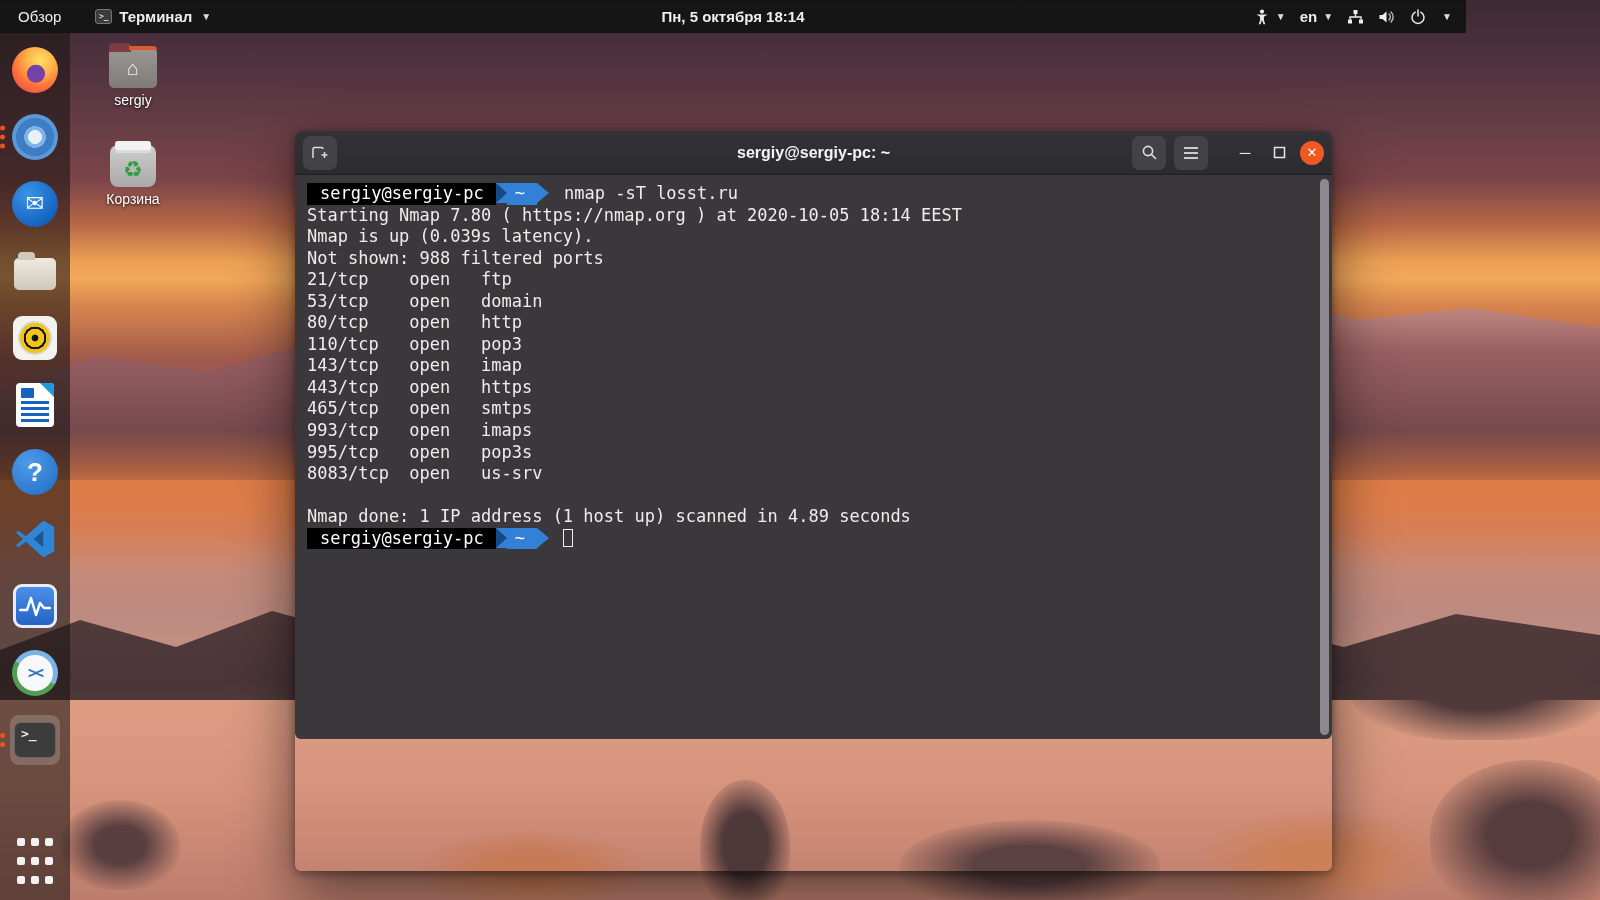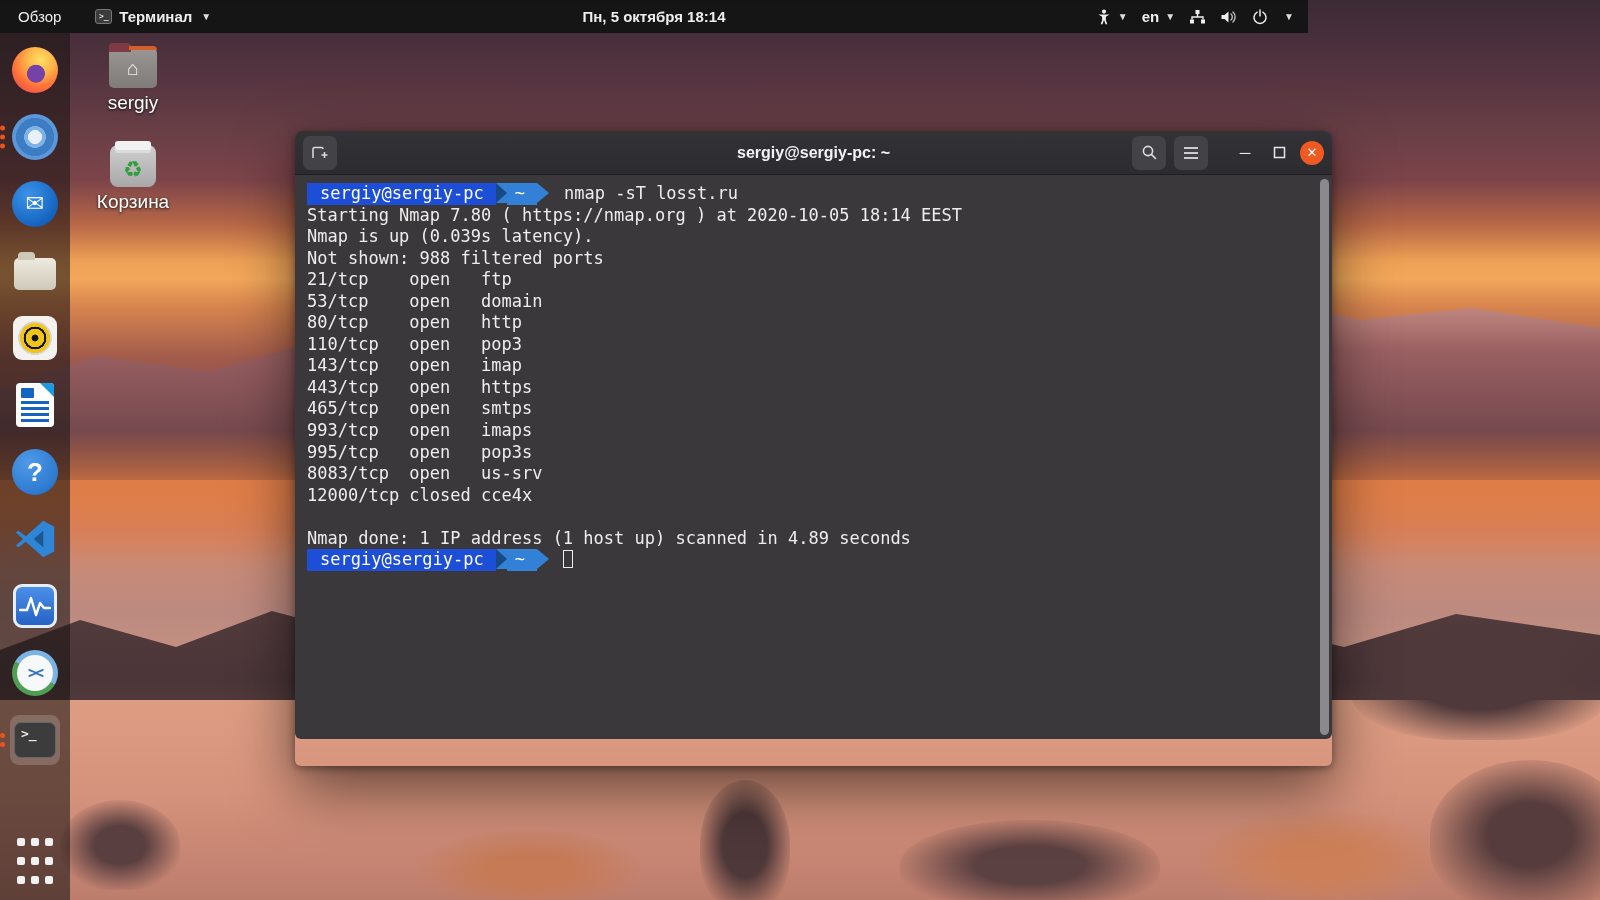--- a/index.html
+++ b/index.html
@@ -27,21 +27,21 @@
   .tree { position:absolute; border-radius:50% 50% 40% 40%; }
   .t1 { left:60px; top:800px; width:120px; height:90px; background:radial-gradient(ellipse,#5a3f40 30%,rgba(90,63,64,0) 75%); }
   .t2 { left:420px; top:830px; width:220px; height:80px; background:radial-gradient(ellipse,#c67a55 25%,rgba(198,122,85,0) 75%); }
   .t3 { left:700px; top:780px; width:90px; height:130px; background:radial-gradient(ellipse,#4e3839 35%,rgba(78,56,57,0) 78%); }
   .t4 { left:900px; top:820px; width:260px; height:90px; background:radial-gradient(ellipse,#5c4142 30%,rgba(92,65,66,0) 75%); }
   .t5 { left:1200px; top:810px; width:240px; height:100px; background:radial-gradient(ellipse,#cd8058 25%,rgba(205,128,88,0) 75%); }
   .t6 { left:1430px; top:760px; width:200px; height:150px; background:radial-gradient(ellipse,#563c3d 30%,rgba(86,60,61,0) 78%); }
   .t7 { left:1350px; top:620px; width:260px; height:120px; background:radial-gradient(ellipse,#4f393b 35%,rgba(79,57,59,0) 78%); }
 
   
-  #topbar { position:absolute; left:0; top:0; width:1308px; height:33px; z-index:50;
+  #topbar { position:absolute; left:0; top:0; width:1466px; height:33px; z-index:50;
     background:rgba(20,20,20,.98); color:#eee; display:flex; align-items:center; font-size:15px; }
   .tb-left { display:flex; align-items:center; gap:26px; padding-left:10px; }
   .tb-activities { padding:2px 8px; cursor:default; }
   .tb-appmenu { display:flex; align-items:center; gap:7px; font-weight:bold; }
   .tb-appicon { width:17px; height:15px; background:#3b3b3b; border:1px solid #777; border-radius:3px;
     font-family:"DejaVu Sans Mono",monospace; font-size:8px; line-height:13px; text-align:center; color:#ddd; font-weight:bold;}
   .tb-center { position:absolute; left:0; right:0; text-align:center; pointer-events:none;font-weight:bold; }
   .tb-right { margin-left:auto; display:flex; align-items:center; gap:14px; padding-right:14px; }
   .chev { font-size:10px; color:#ddd; margin-left:2px; }
   .tb-grp { display:flex; align-items:center; gap:4px; }
@@ -90,54 +90,54 @@
   .ic-terminal { width:42px; height:36px; background:#3c3c3c; border:1px solid #666; border-radius:7px;
     color:#e8e8e8; font-family:"DejaVu Sans Mono",monospace; font-size:13px; font-weight:bold;
     padding:3px 0 0 6px; }
   .ic-apps { display:grid; grid-template-columns:repeat(3,8px); gap:6px; margin-top:auto; }
   .ic-apps span { width:8px; height:8px; background:#f2f2f2; border-radius:2px; display:block; }
   .dock-spacer { flex:1; }
   #show-apps { margin-bottom:14px; }
 
   
   .desk-icon { position:absolute; width:76px; display:flex; flex-direction:column; align-items:center; z-index:10; gap:4px; }
-  .desk-icon .lbl { color:#fff; font-size:19px; text-shadow:0 1px 3px rgba(0,0,0,.9); }
+  .desk-icon .lbl { color:#fff; font-size:14px; text-shadow:0 1px 3px rgba(0,0,0,.9); }
   #icon-home { left:95px; top:48px; }
   #icon-trash { left:95px; top:145px; }
   .folder-home { width:48px; height:40px; background:linear-gradient(180deg,#9a9693,#7f7b78); border-radius:5px; position:relative;
     display:flex; align-items:center; justify-content:center; }
   .folder-home::before { content:""; position:absolute; top:-5px; left:0; width:22px; height:9px;
     background:#7e3b44; border-radius:4px 4px 0 0; }
   .folder-home::after { content:""; position:absolute; top:-2px; left:20px; right:0; height:4px;
     background:#d65d2c; border-radius:0 4px 0 0; }
   .folder-home b { color:#efecea; font-size:20px; font-weight:normal; }
   .trash { width:46px; height:42px; background:linear-gradient(180deg,#cfcfcf,#a8a8a8); border-radius:8px; position:relative;
     display:flex; align-items:flex-end; justify-content:center; }
   .trash::before { content:""; position:absolute; top:-4px; left:5px; right:5px; height:9px;
     background:#f2f2f2; border-radius:3px; box-shadow:0 3px 0 #dcdcdc; }
   .trash b { color:#2e9e3e; font-size:22px; font-weight:normal; line-height:34px; }
 
   
-  #terminal { position:absolute; left:295px; top:131px; width:1037px; height:635px; z-index:30;
+  #terminal { position:absolute; left:295px; top:131px; width:1037px; height:740px; z-index:30;
     border-radius:8px 8px 6px 6px; box-shadow:0 22px 60px rgba(0,0,0,.55), 0 2px 8px rgba(0,0,0,.4); }
   #titlebar { height:44px; background:linear-gradient(180deg,#333236,#2c2b2f); border-bottom:1px solid #1f1e22;
     border-radius:8px 8px 0 0; display:flex; align-items:center; position:relative; padding:0 8px; }
   .win-title { position:absolute; left:0; right:0; text-align:center; color:#f4f4f4; font-weight:bold; font-size:16px; pointer-events:none; }
   .tb-btn { width:34px; height:34px; background:#434247; border-radius:7px; display:flex; align-items:center; justify-content:center; }
   #btn-newtab { margin-right:auto; }
   .tb-winctl { display:flex; align-items:center; gap:24px; margin-left:auto; }
   .tb-winctl .grp { display:flex; align-items:center; gap:8px; }
   .wc { width:26px; height:26px; display:flex; align-items:center; justify-content:center; color:#e8e8e8; font-size:15px; }
   .wc-close { width:24px; height:24px; border-radius:50%; background:#ee5a22; color:#fff; font-size:13px;
     display:flex; align-items:center; justify-content:center; }
   #term-screen { position:relative; height:564px; background:#3a383b; border-radius:0 0 6px 6px;
     font-family:"DejaVu Sans Mono",monospace; font-size:17px; color:#efecec;
     padding:8px 22px 0 12px; overflow:hidden; }
   .tline { white-space:pre; height:21.55px; line-height:21.55px; }
-  .pseg1 { display:inline-block; background:#1d4ed8; color:#fff; padding:0 12px 0 13px; height:21.55px; }
+  .pseg1 { display:inline-block; background:#000000; color:#fff; padding:0 12px 0 13px; height:21.55px; }
   .pchev1 { display:inline-block; width:0; height:0; vertical-align:top;
     border-top:10.8px solid #3381d6; border-bottom:10.8px solid #3381d6; border-left:11px solid #174a85; }
   .pseg2 { display:inline-block; background:#3381d6; color:#fff; padding:0 12px 0 8px; height:21.55px; }
   .pchev2 { display:inline-block; width:0; height:0; vertical-align:top;
     border-top:10.8px solid transparent; border-bottom:10.8px solid transparent; border-left:12px solid #3381d6; }
   .pcmd { padding-left:15px; }
   .cursor { display:inline-block; width:10px; height:18px; border:1.5px solid #efecec; margin-left:14px; vertical-align:-3px; }
   #term-scrollbar { position:absolute; right:3px; top:4px; bottom:4px; width:9px; }
   #term-thumb { position:absolute; top:0; width:9px; height:100%; background:#8b898d; border-radius:5px; }
 </style>
@@ -336,21 +336,20 @@
     <div class="tline">21/tcp    open   ftp</div>
     <div class="tline">53/tcp    open   domain</div>
     <div class="tline">80/tcp    open   http</div>
     <div class="tline">110/tcp   open   pop3</div>
     <div class="tline">143/tcp   open   imap</div>
     <div class="tline">443/tcp   open   https</div>
     <div class="tline">465/tcp   open   smtps</div>
     <div class="tline">993/tcp   open   imaps</div>
     <div class="tline">995/tcp   open   pop3s</div>
     <div class="tline">8083/tcp  open   us-srv</div>
-    <div class="tline">12000/tcp closed cce4x</div>
     <div class="tline"></div>
     <div class="tline">Nmap done: 1 IP address (1 host up) scanned in 4.89 seconds</div>
     <div class="tline"><span class="pseg1">sergiy@sergiy-pc</span><span class="pchev1"></span><span class="pseg2">~</span><span class="pchev2"></span><span class="cursor"></span></div>
     <div id="term-scrollbar">
       <div id="term-thumb"></div>
     </div>
   </div>
 </div>
 
 </body></html>

